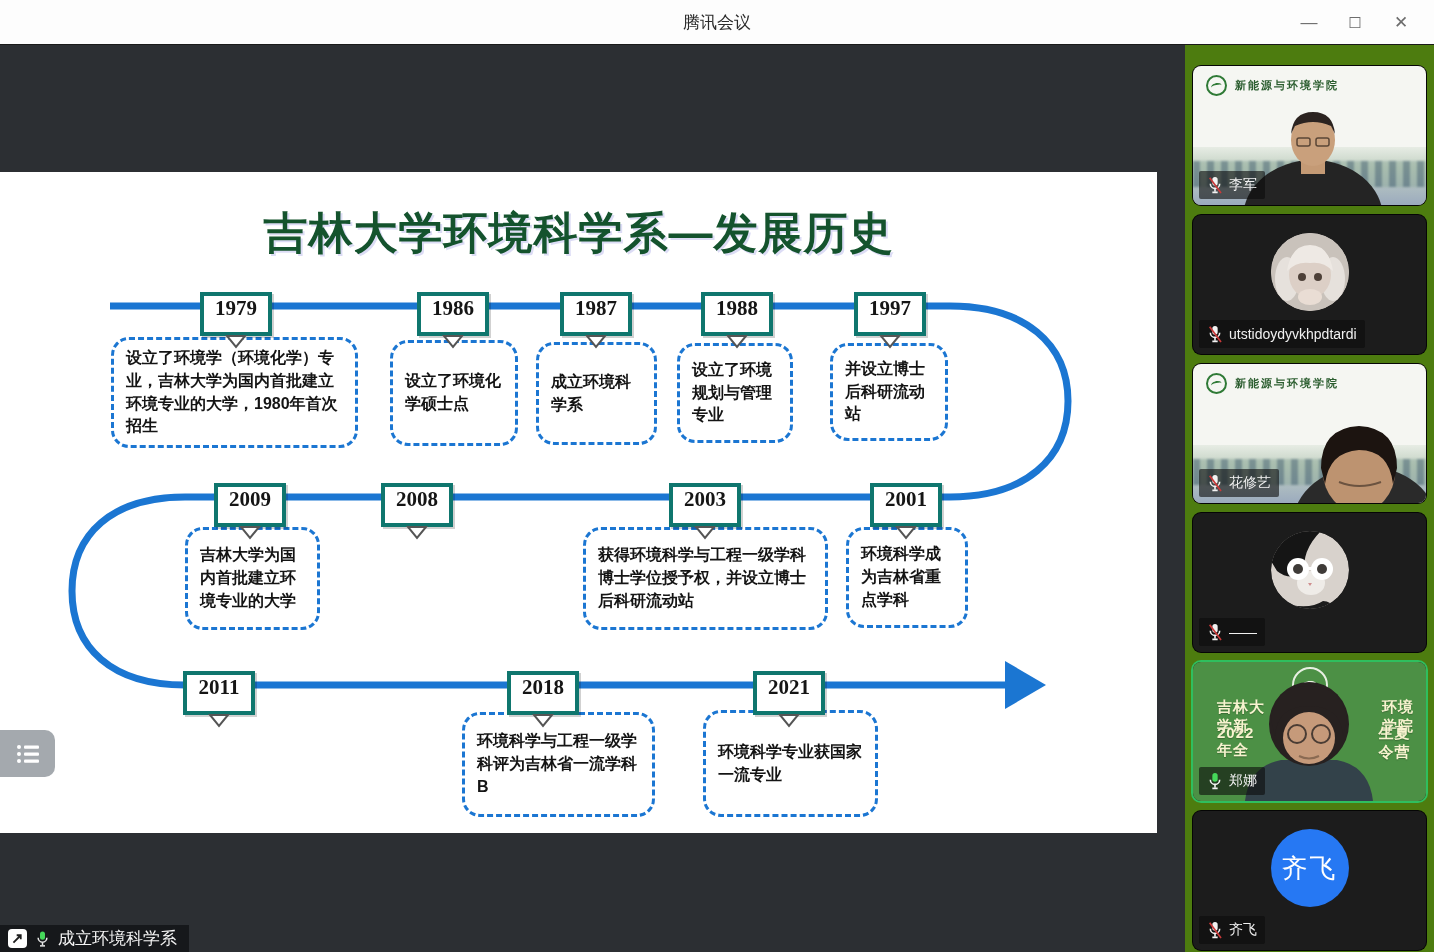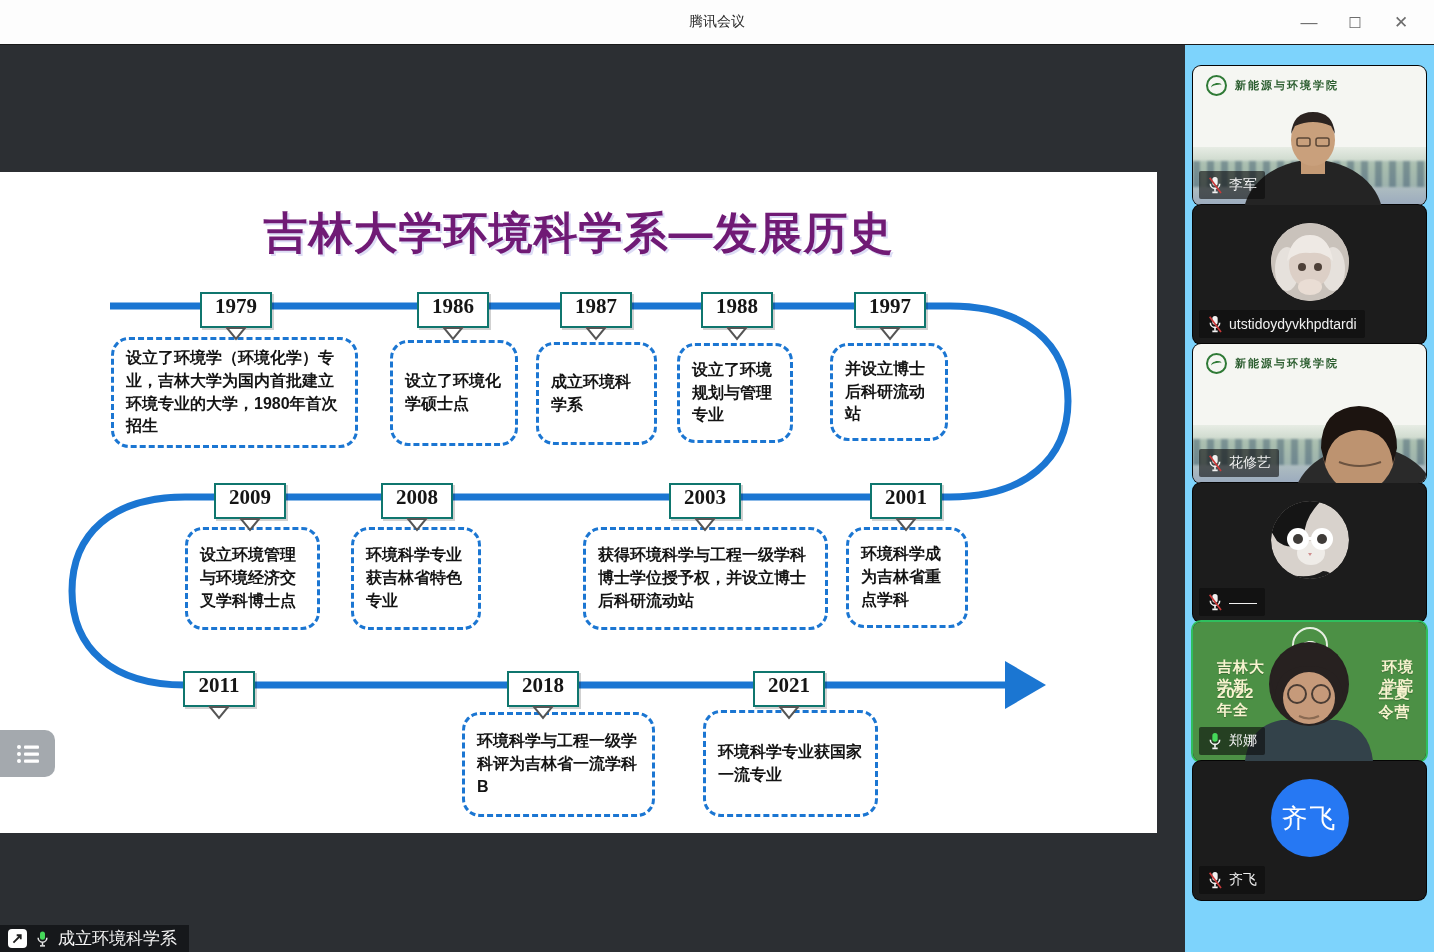--- a/index.html
+++ b/index.html
@@ -2,42 +2,42 @@
 <html><head>
 <meta charset="utf-8">
 <style>
   * { margin:0; padding:0; box-sizing:border-box; }
   body { font-family:"Liberation Sans", sans-serif; background:#000; }
   .app { width:1434px; height:952px; position:relative; overflow:hidden; background:#2c2f33; }
 
   
   .titlebar { height:45px; background:#fdfdfd; border-bottom:1px solid #1a1a1a;
     display:flex; align-items:center; justify-content:center; position:relative; }
-  .titlebar-title { font-size:14px; color:#2b2b2b; }
+  .titlebar-title { font-size:17px; color:#2b2b2b; }
   .win-controls { position:absolute; right:10px; top:0; height:45px; display:flex; align-items:center; }
   .win-btn { width:46px; height:45px; display:flex; align-items:center; justify-content:center;
     font-size:17px; color:#6d6d6d; cursor:default; }
   .win-btn.max { font-size:15px; }
 
   
   .content { display:flex; height:907px; }
   .stage { width:1185px; position:relative; background:#2c2f33; }
-  .panel { width:249px; background:#7dd3fc; display:flex; flex-direction:column;
-    align-items:center; padding-top:21px; }
+  .panel { width:249px; background:#4d7c0f; display:flex; flex-direction:column;
+    align-items:center; padding-top:21px; gap:10px; }
 
   
   .slide { position:absolute; left:0; top:127px; width:1157px; height:661px; background:#ffffff; }
   .slide-title { position:absolute; top:32px; left:0; width:100%; text-align:center;
-    font-size:44px; font-weight:bold; color:#701a75; letter-spacing:1px;
+    font-size:44px; font-weight:bold; color:#14532d; letter-spacing:1px;
     text-shadow:2px 2px 0 rgba(60,60,200,0.18); }
   .timeline-svg { position:absolute; left:0; top:0; }
 
   .ymark { position:absolute; transform:translateX(-50%); display:flex; flex-direction:column;
     align-items:center; z-index:3; }
-  .ybox { background:#fff; border:2px solid #0f766e; min-width:72px; height:36px;
+  .ybox { background:#fff; border:4px solid #0f766e; min-width:72px; height:44px;
     padding:0 8px; text-align:center; font-family:"Liberation Serif", serif; font-weight:bold;
     font-size:21px; color:#151515; line-height:24px; box-shadow:2px 2px 0 rgba(0,0,0,0.18); }
   .yarrow { margin-top:-1px; }
 
   .mbox { position:absolute; border:3px dashed #1b76d2; border-radius:18px;
     display:flex; align-items:center; padding:8px 12px; z-index:2; background:#fff; }
   .mbox span { font-size:16px; font-weight:bold; color:#141414; line-height:1.42; }
 
   
   .list-btn { position:absolute; left:0; top:685px; width:55px; height:47px;
@@ -203,24 +203,21 @@
         <div class="mbox" style="left:536px;top:170px;width:121px;height:103px">
             <span>成立环境科学系</span>
           </div>
         <div class="mbox" style="left:677px;top:171px;width:116px;height:100px">
             <span>设立了环境规划与管理专业</span>
           </div>
         <div class="mbox" style="left:830px;top:171px;width:118px;height:98px">
             <span>并设立博士后科研流动站</span>
           </div>
         <div class="mbox" style="left:185px;top:355px;width:135px;height:103px">
-            <span>设立环境管理与环境经济交叉学科博士点</span>
-          </div>
-        <div class="mbox" style="left:351px;top:355px;width:130px;height:103px">
-            <span>环境科学专业获吉林省特色专业</span>
+            <span>吉林大学为国内首批建立环境专业的大学</span>
           </div>
         <div class="mbox" style="left:583px;top:355px;width:245px;height:103px">
             <span>获得环境科学与工程一级学科博士学位授予权，并设立博士后科研流动站</span>
           </div>
         <div class="mbox" style="left:846px;top:355px;width:122px;height:101px">
             <span>环境科学成为吉林省重点学科</span>
           </div>
         <div class="mbox" style="left:462px;top:540px;width:193px;height:105px">
             <span>环境科学与工程一级学科评为吉林省一流学科B</span>
           </div>

